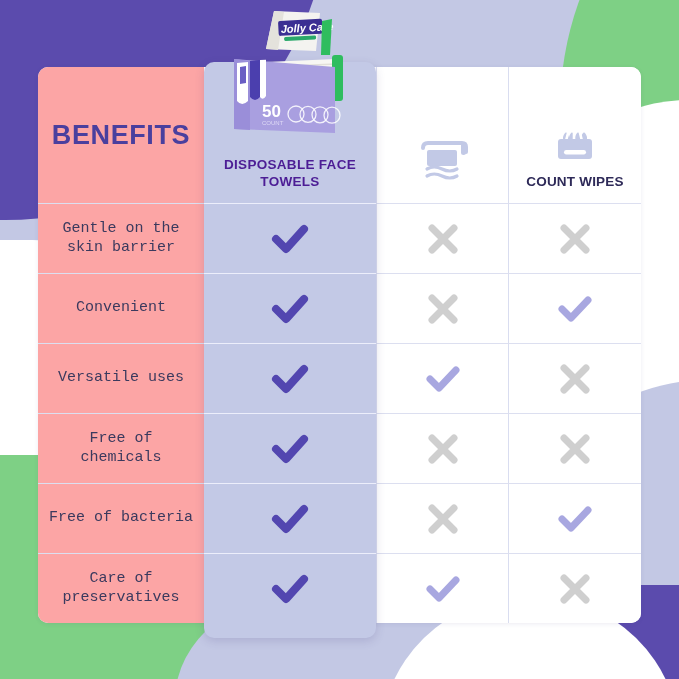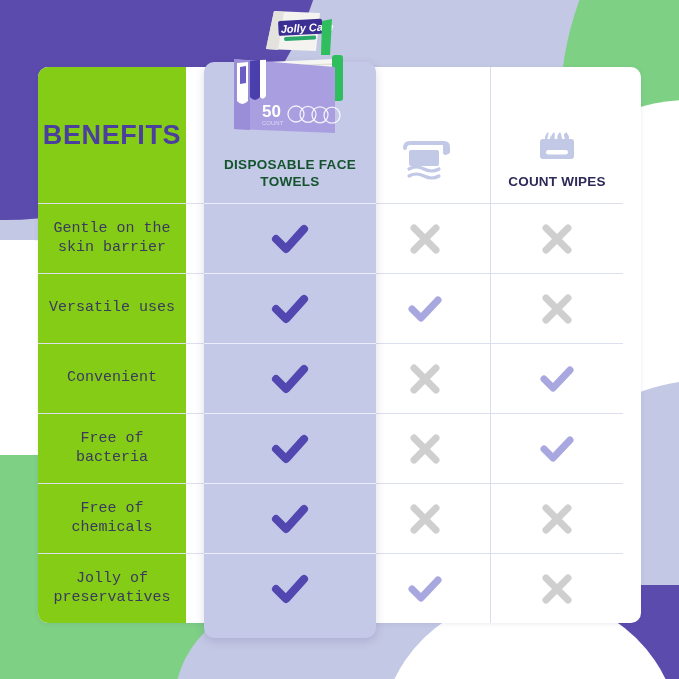--- a/index.html
+++ b/index.html
@@ -99,21 +99,21 @@
   }
   .row { display: flex; width: 100%; }
   .row.header-row { height: 136px; }
   .row.data-row { height: 70px; }
   .row + .row .cell { border-top: 1px solid #dcdff0; }
 
   .cell {
     display: flex; align-items: center; justify-content: center;
     position: relative;
   }
-  .col-benefit { width: 148px; background: #84cc16; }
+  .col-benefit { width: 166px; background: #fca5a5; }
   .col-product { width: 172px; background: transparent; }
   .col-wash    { width: 132px; background: #ffffff; border-left: 1px solid #d9ddf0; }
   .col-wipes   { width: 133px; background: #ffffff; border-left: 1px solid #d9ddf0; }
 
   .benefit-title {
     font-size: 27px; font-weight: bold; letter-spacing: .6px;
     color: #4a3f9e;
   }
   .benefit-label {
     font-size: 15px; color: #3b3a5e; text-align: center;
@@ -143,21 +143,21 @@
     position: absolute; left: 0; top: 0; width: 100%; height: 100%;
     display: flex; flex-direction: column;
   }
   .pc-head {
     height: 141px;
     display: flex; flex-direction: column;
     align-items: center; justify-content: flex-end;
     padding-bottom: 12px;
   }
   .pc-title {
-    font-size: 13.5px; font-weight: bold; color: #14532d;
+    font-size: 13.5px; font-weight: bold; color: #4c1d95;
     text-align: center; line-height: 1.25; letter-spacing: .3px;
   }
   .pc-cell {
     height: 70px;
     display: flex; align-items: center; justify-content: center;
     border-top: 1px solid #eceefb;
   }
 
   
   .box-art {
@@ -244,58 +244,79 @@
           <span class="mark">
             <svg width="40" height="40" viewBox="0 0 40 40">
                 <path d="M9 9 L31 31 M31 9 L9 31" stroke="#cfcfcf" stroke-width="7" stroke-linecap="round"></path>
               </svg>
           </span>
         </div>
       </div>
 
       <div class="row data-row">
         <div class="cell col-benefit">
-          <span class="benefit-label">Versatile uses</span>
-        </div>
-        <div class="cell col-product"></div>
-        <div class="cell col-wash">
+          <span class="benefit-label">Convenient</span>
+        </div>
+        <div class="cell col-product"></div>
+        <div class="cell col-wash">
+          <span class="mark">
+            <svg width="40" height="40" viewBox="0 0 40 40">
+                <path d="M9 9 L31 31 M31 9 L9 31" stroke="#cfcfcf" stroke-width="7" stroke-linecap="round"></path>
+              </svg>
+          </span>
+        </div>
+        <div class="cell col-wipes">
           <span class="mark">
             <svg width="44" height="40" viewBox="0 0 44 40">
                 <path d="M9 20 L18 29 L35 11" fill="none" stroke="#a8a7e0" stroke-width="7" stroke-linecap="round" stroke-linejoin="round"></path>
               </svg>
           </span>
         </div>
-        <div class="cell col-wipes">
-          <span class="mark">
-            <svg width="40" height="40" viewBox="0 0 40 40">
-                <path d="M9 9 L31 31 M31 9 L9 31" stroke="#cfcfcf" stroke-width="7" stroke-linecap="round"></path>
-              </svg>
-          </span>
-        </div>
-      </div>
-
-      <div class="row data-row">
-        <div class="cell col-benefit">
-          <span class="benefit-label">Convenient</span>
-        </div>
-        <div class="cell col-product"></div>
-        <div class="cell col-wash">
-          <span class="mark">
-            <svg width="40" height="40" viewBox="0 0 40 40">
-                <path d="M9 9 L31 31 M31 9 L9 31" stroke="#cfcfcf" stroke-width="7" stroke-linecap="round"></path>
-              </svg>
-          </span>
-        </div>
-        <div class="cell col-wipes">
+      </div>
+
+      <div class="row data-row">
+        <div class="cell col-benefit">
+          <span class="benefit-label">Versatile uses</span>
+        </div>
+        <div class="cell col-product"></div>
+        <div class="cell col-wash">
           <span class="mark">
             <svg width="44" height="40" viewBox="0 0 44 40">
                 <path d="M9 20 L18 29 L35 11" fill="none" stroke="#a8a7e0" stroke-width="7" stroke-linecap="round" stroke-linejoin="round"></path>
               </svg>
           </span>
         </div>
+        <div class="cell col-wipes">
+          <span class="mark">
+            <svg width="40" height="40" viewBox="0 0 40 40">
+                <path d="M9 9 L31 31 M31 9 L9 31" stroke="#cfcfcf" stroke-width="7" stroke-linecap="round"></path>
+              </svg>
+          </span>
+        </div>
+      </div>
+
+      <div class="row data-row">
+        <div class="cell col-benefit">
+          <span class="benefit-label">Free of chemicals</span>
+        </div>
+        <div class="cell col-product"></div>
+        <div class="cell col-wash">
+          <span class="mark">
+            <svg width="40" height="40" viewBox="0 0 40 40">
+                <path d="M9 9 L31 31 M31 9 L9 31" stroke="#cfcfcf" stroke-width="7" stroke-linecap="round"></path>
+              </svg>
+          </span>
+        </div>
+        <div class="cell col-wipes">
+          <span class="mark">
+            <svg width="40" height="40" viewBox="0 0 40 40">
+                <path d="M9 9 L31 31 M31 9 L9 31" stroke="#cfcfcf" stroke-width="7" stroke-linecap="round"></path>
+              </svg>
+          </span>
+        </div>
       </div>
 
       <div class="row data-row">
         <div class="cell col-benefit">
           <span class="benefit-label">Free of bacteria</span>
         </div>
         <div class="cell col-product"></div>
         <div class="cell col-wash">
           <span class="mark">
             <svg width="40" height="40" viewBox="0 0 40 40">
@@ -307,42 +328,21 @@
           <span class="mark">
             <svg width="44" height="40" viewBox="0 0 44 40">
                 <path d="M9 20 L18 29 L35 11" fill="none" stroke="#a8a7e0" stroke-width="7" stroke-linecap="round" stroke-linejoin="round"></path>
               </svg>
           </span>
         </div>
       </div>
 
       <div class="row data-row">
         <div class="cell col-benefit">
-          <span class="benefit-label">Free of chemicals</span>
-        </div>
-        <div class="cell col-product"></div>
-        <div class="cell col-wash">
-          <span class="mark">
-            <svg width="40" height="40" viewBox="0 0 40 40">
-                <path d="M9 9 L31 31 M31 9 L9 31" stroke="#cfcfcf" stroke-width="7" stroke-linecap="round"></path>
-              </svg>
-          </span>
-        </div>
-        <div class="cell col-wipes">
-          <span class="mark">
-            <svg width="40" height="40" viewBox="0 0 40 40">
-                <path d="M9 9 L31 31 M31 9 L9 31" stroke="#cfcfcf" stroke-width="7" stroke-linecap="round"></path>
-              </svg>
-          </span>
-        </div>
-      </div>
-
-      <div class="row data-row">
-        <div class="cell col-benefit">
-          <span class="benefit-label">Jolly of preservatives</span>
+          <span class="benefit-label">Care of preservatives</span>
         </div>
         <div class="cell col-product"></div>
         <div class="cell col-wash">
           <span class="mark">
             <svg width="44" height="40" viewBox="0 0 44 40">
                 <path d="M9 20 L18 29 L35 11" fill="none" stroke="#a8a7e0" stroke-width="7" stroke-linecap="round" stroke-linejoin="round"></path>
               </svg>
           </span>
         </div>
         <div class="cell col-wipes">

